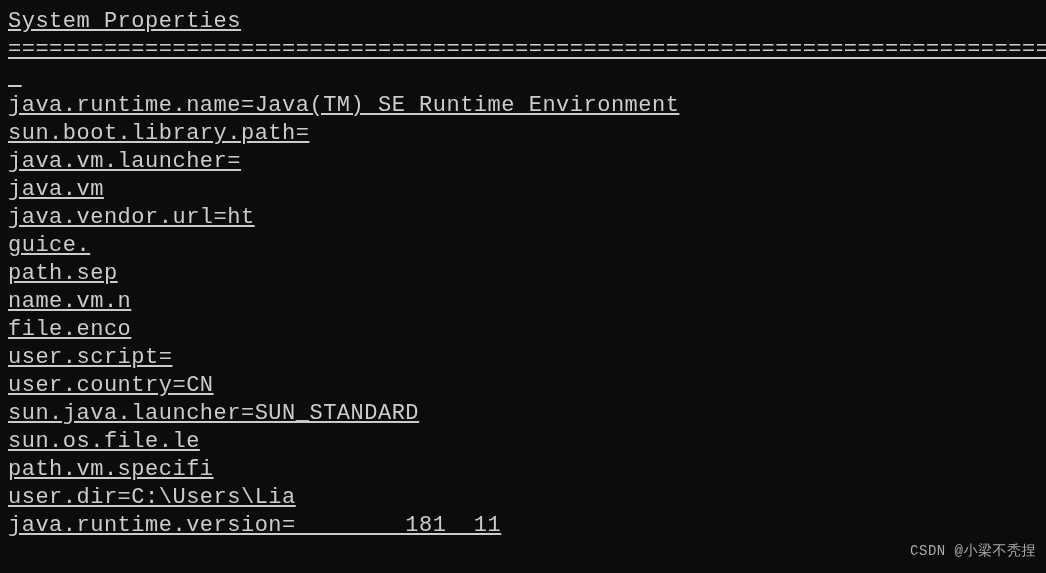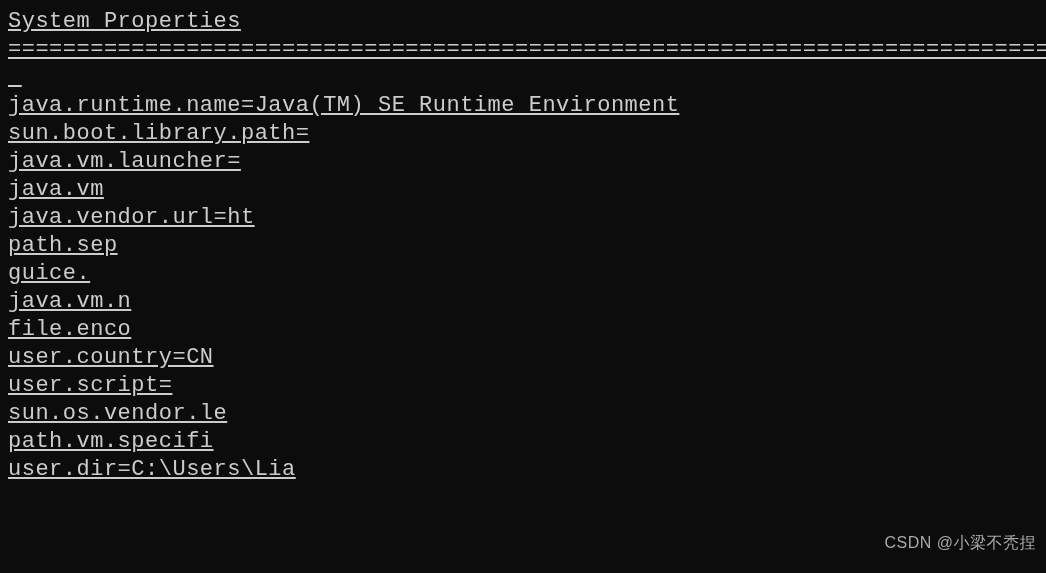--- a/index.html
+++ b/index.html
@@ -20,51 +20,53 @@
       overflow: hidden;
       letter-spacing: 0.5px;
     }
     .terminal-line {
       white-space: pre;
       position: relative;
       text-decoration: underline;
     }
     .watermark {
       position: absolute;
-      bottom: 16px;
+      bottom: 8px;
       right: 10px;
-      font-size: 16px;
+      font-size: 14px;
       color: #aaaaaa;
-      font-family: Liberation Sans, sans-serif;
+      font-family: Liberation Mono, monospace;
       z-index: 20;
     }
     
     .mosaic {
       position: absolute;
       z-index: 5;
     }
   </style>
 </head>
 <body>
 
 <div class="terminal">
   <div class="terminal-line">System Properties</div>
   <div class="terminal-line">===========================================================================================</div>
   <div class="terminal-line">&nbsp;</div>
   <div class="terminal-line">java.runtime.name=Java(TM) SE Runtime Environment</div>
   <div class="terminal-line">sun.boot.library.path=</div>
   <div class="terminal-line">java.vm.launcher=</div>
   <div class="terminal-line">java.vm</div>
   <div class="terminal-line">java.vendor.url=ht</div>
+  <div class="terminal-line">guice.</div>
   <div class="terminal-line">path.sep</div>
-  <div class="terminal-line">guice.</div>
-  <div class="terminal-line">java.vm.n</div>
+  <div class="terminal-line">name.vm.n</div>
   <div class="terminal-line">file.enco</div>
+  <div class="terminal-line">user.script=</div>
   <div class="terminal-line">user.country=CN</div>
-  <div class="terminal-line">user.script=</div>
-  <div class="terminal-line">sun.os.vendor.le</div>
+  <div class="terminal-line">sun.java.launcher=SUN_STANDARD</div>
+  <div class="terminal-line">sun.os.file.le</div>
   <div class="terminal-line">path.vm.specifi</div>
   <div class="terminal-line">user.dir=C:\Users\Lia</div>
+  <div class="terminal-line">java.runtime.version=        181  11</div>
 </div>
 
 <div class="mosaic" id="mosaic-container"></div>
 
 <div class="watermark">CSDN @小梁不秃捏</div>
 
 </body></html>

